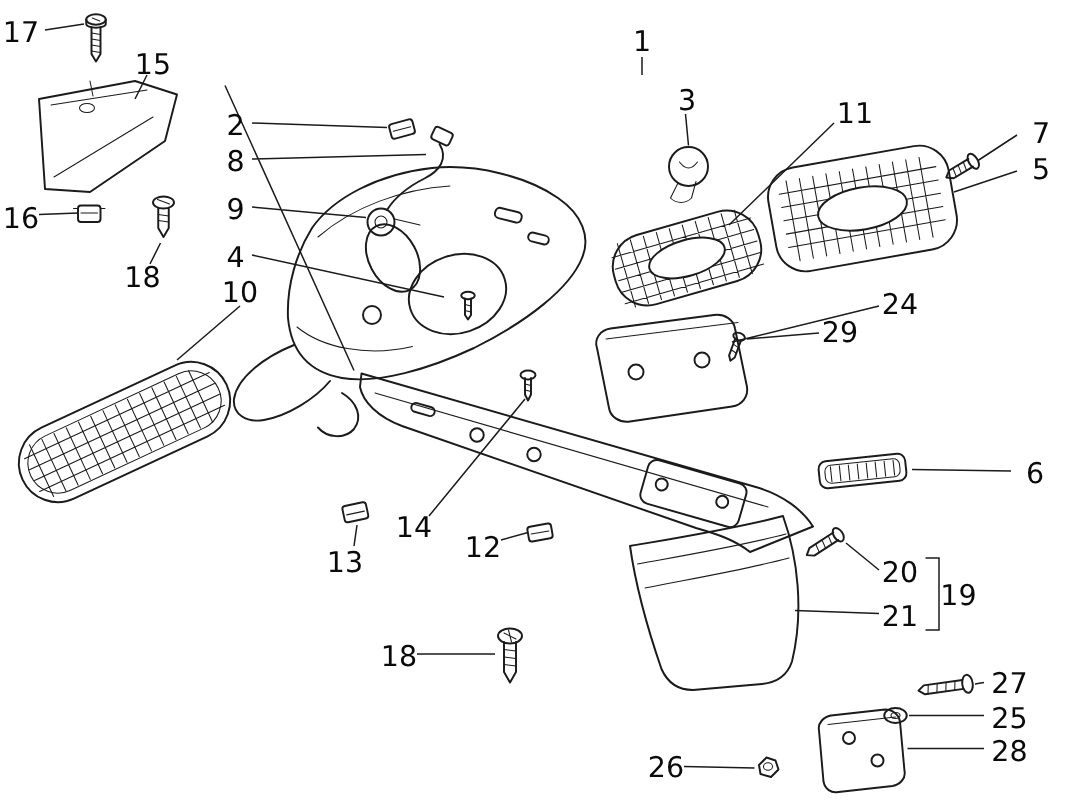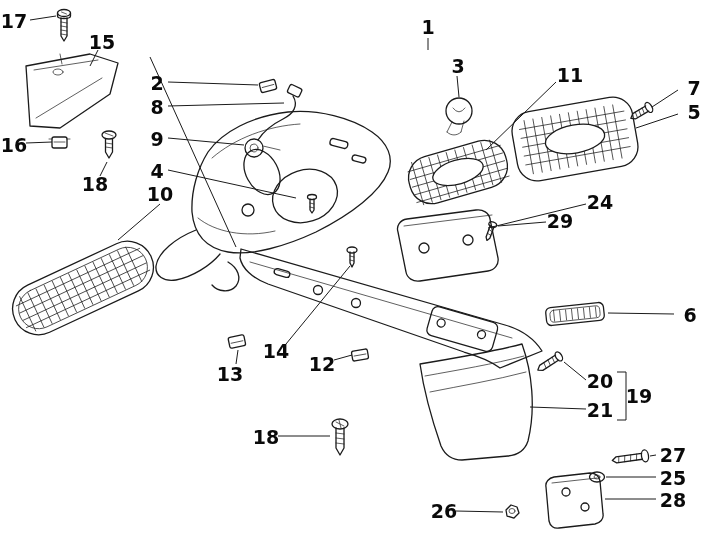--- a/index.html
+++ b/index.html
@@ -1,16 +1,16 @@
 <!DOCTYPE html>
 <html><head>
 <meta charset="utf-8">
 <style>
   html,body{margin:0;padding:0;background:#ffffff;}
-  .stage{position:relative;width:720px;height:541px;background:#ffffff;overflow:hidden;font-weight:bold;}
+  .stage{position:relative;width:720px;height:541px;background:#ffffff;overflow:hidden;}
   svg{display:block;}
   .part{fill:none;stroke:#1b1b1b;stroke-width:1.3;stroke-linecap:round;stroke-linejoin:round;}
   .thin{stroke-width:.7;}
   .leader{fill:none;stroke:#1b1b1b;stroke-width:1;}
   .callout{font-family:"DejaVu Sans",sans-serif;font-size:19px;fill:#0a0a0a;}
 </style>
 </head>
 <body>
 
 <div class="stage">

